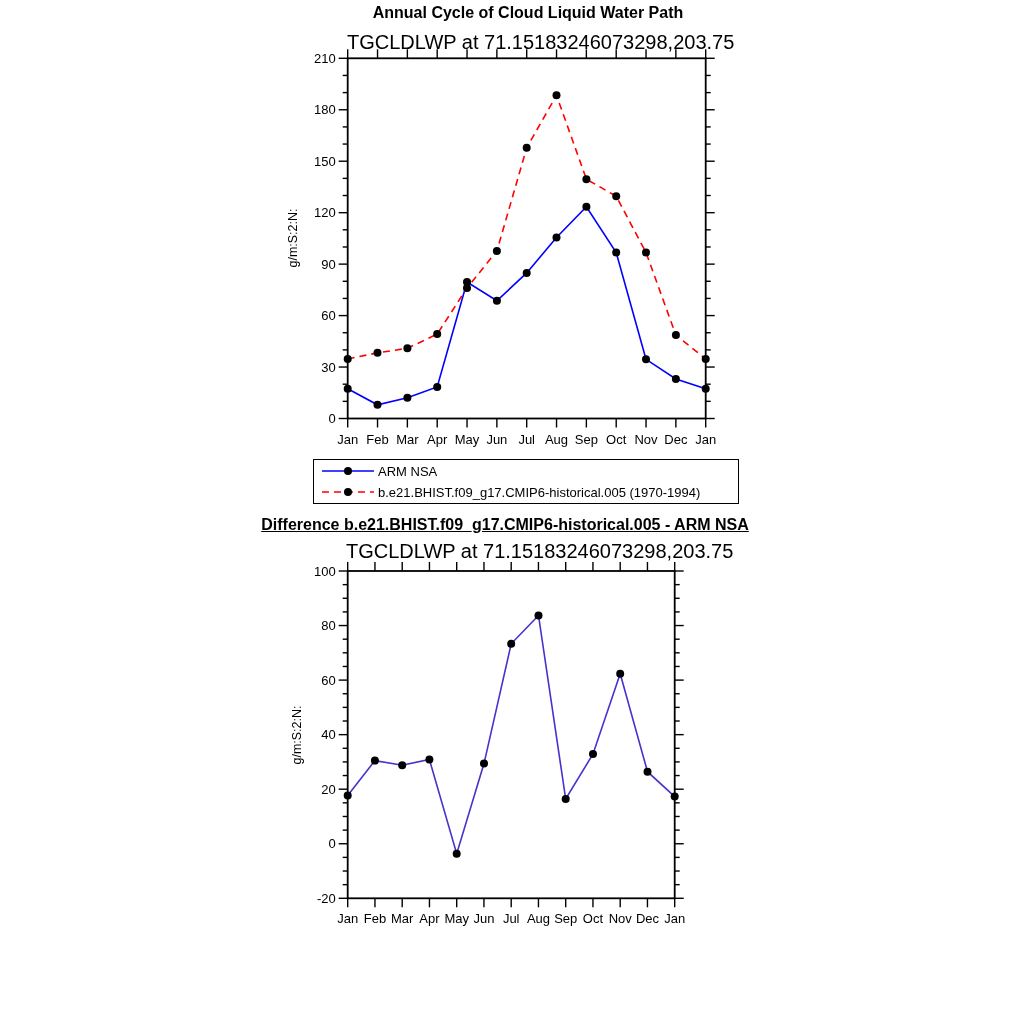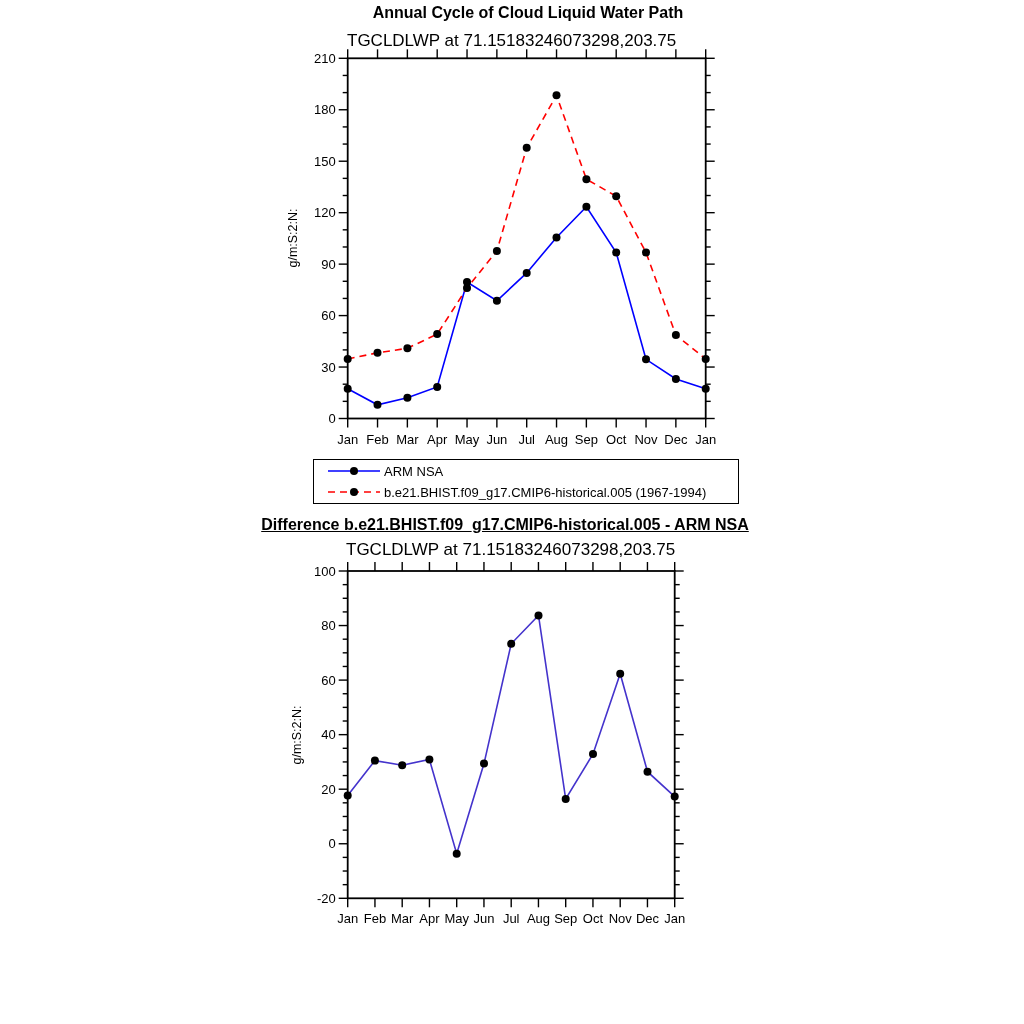--- a/index.html
+++ b/index.html
@@ -3,29 +3,29 @@
 <meta charset="utf-8">
 <style>
   html,body { margin:0; padding:0; background:#ffffff; }
   body { font-family: "Liberation Sans", sans-serif; color:#000; }
   .page { position:relative; width:1024px; height:1024px; background:#ffffff; overflow:hidden;text-align:center; }
   #charts { position:absolute; left:0; top:0; width:1024px; height:1024px; }
   svg text { font-family:"Liberation Sans", sans-serif; font-size:13px; fill:#000; }
   .title { position:absolute; white-space:nowrap; font-weight:bold; font-size:16px; transform:translateX(-50%); }
   .t1 { left:528px; top:4px; }
   .t2 { left:505px; top:516px;text-decoration:underline; }
-  .subtitle { position:absolute; white-space:nowrap; font-size:17px; }
+  .subtitle { position:absolute; white-space:nowrap; font-size:20px; }
   .s1 { left:347px; top:31px; }
   .s2 { left:346px; top:540px; }
   .ylabel { position:absolute; font-size:12.5px; white-space:nowrap; transform:translate(-50%,-50%) rotate(-90deg); }
   .yl1 { left:293px; top:238px; }
   .yl2 { left:297px; top:735px; }
   .legend { position:absolute; left:313px; top:459px; width:426px; height:45px;
             border:1.5px solid #000; box-sizing:border-box;
-            display:flex; flex-direction:column; justify-content:center; padding-left:12px; }
+            display:flex; flex-direction:column; justify-content:center; padding-left:6px; }
   .legend-row { display:flex; align-items:center; height:21px; }
   .legend-sample { flex:0 0 auto; }
   .legend-label { font-size:13px; white-space:nowrap; margin-left:2px; }
 </style>
 </head>
 <body>
 
 <div class="page">
 
   <div class="title t1">Annual Cycle of Cloud Liquid Water Path</div>
@@ -294,17 +294,17 @@
         <line x1="2" y1="7" x2="54" y2="7" stroke-width="1.6" stroke="#0000ff"></line>
         <circle cx="28" cy="7" r="4" fill="#000000"></circle>
       </svg>
       <span class="legend-label">ARM NSA</span>
     </div>
     <div class="legend-row">
       <svg class="legend-sample" width="56" height="14">
         <line x1="2" y1="7" x2="54" y2="7" stroke-width="1.6" stroke-dasharray="7 5" stroke="#ff0000"></line>
         <circle cx="28" cy="7" r="4" fill="#000000"></circle>
       </svg>
-      <span class="legend-label">b.e21.BHIST.f09_g17.CMIP6-historical.005 (1967-1994)</span>
+      <span class="legend-label">b.e21.BHIST.f09_g17.CMIP6-historical.005 (1970-1994)</span>
     </div>
   </div>
 
 </div>
 
 </body></html>

